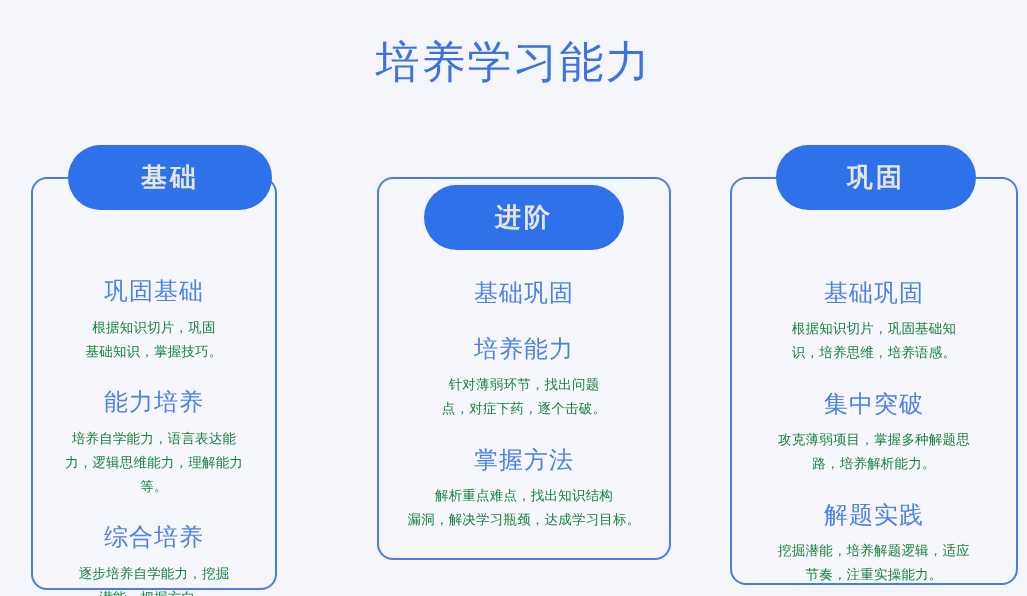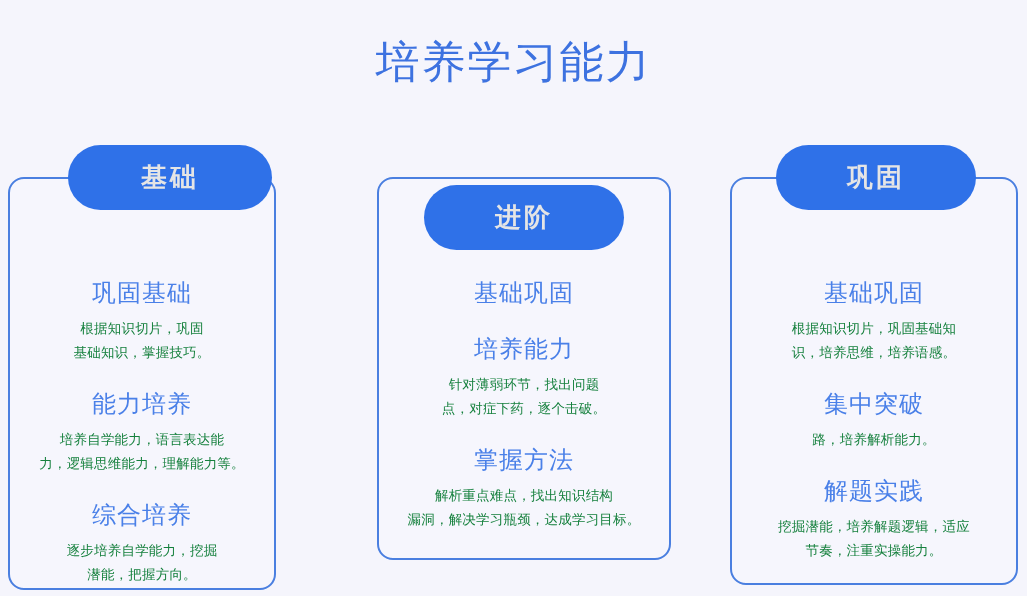--- a/index.html
+++ b/index.html
@@ -38,21 +38,21 @@
 
   .card {
     position: absolute;
     top: 32px;
     box-sizing: border-box;
     border: 2px solid #4a7fe0;
     border-radius: 16px;
     background: #f6f6fd;
   }
 
-  .card-1 { left: 8px;  width: 268px; height: 413px; }
+  .card-1 { left: 31px;  width: 246px; height: 413px; font-family: Liberation Mono, monospace; }
   .card-2 { left: 377px; width: 294px; height: 383px; }
   .card-3 { left: 730px; width: 288px; height: 408px; }
 
   
   .pill {
     position: absolute;
     top: 0;
     height: 65px;
     border-radius: 34px;
     background: #2f71e8;
@@ -158,20 +158,21 @@
       <div class="item">
         <div class="item-title">基础巩固</div>
         <div class="item-desc">
           <span class="ln">根据知识切片，巩固基础知</span>
           <span class="ln">识，培养思维，培养语感。</span>
         </div>
       </div>
       <div class="item">
         <div class="item-title">集中突破</div>
         <div class="item-desc">
+          <span class="ln">攻克薄弱项目，掌握多种解题思</span>
           <span class="ln">路，培养解析能力。</span>
         </div>
       </div>
       <div class="item">
         <div class="item-title">解题实践</div>
         <div class="item-desc">
           <span class="ln">挖掘潜能，培养解题逻辑，适应</span>
           <span class="ln">节奏，注重实操能力。</span>
         </div>
       </div>

